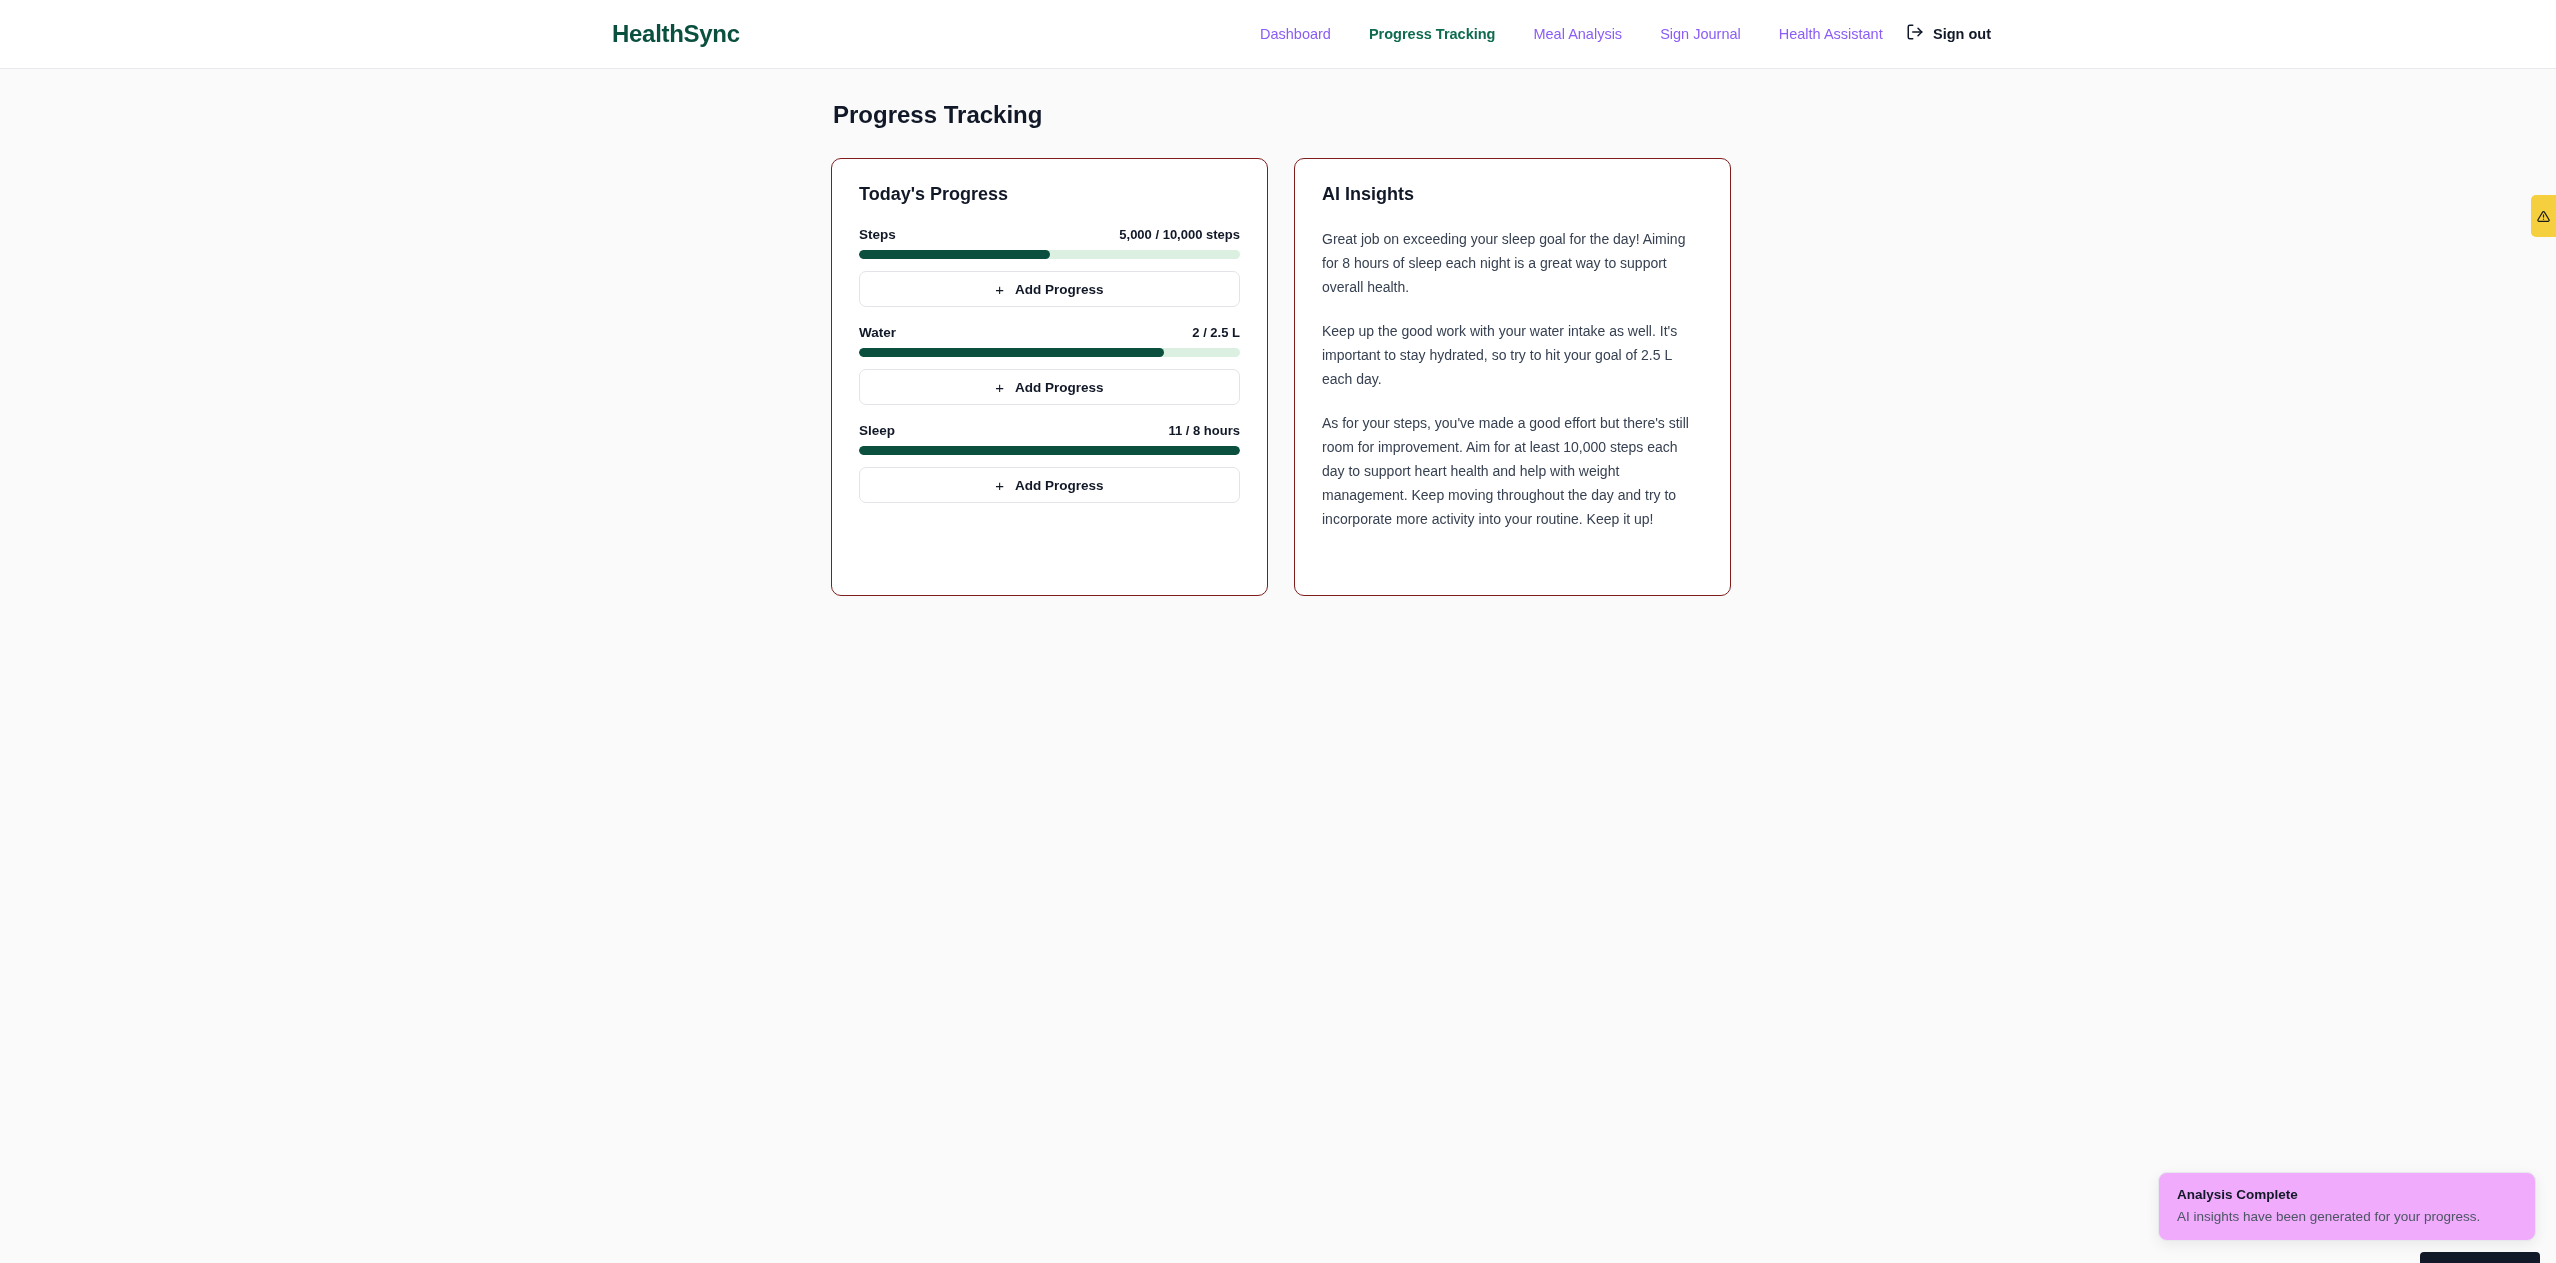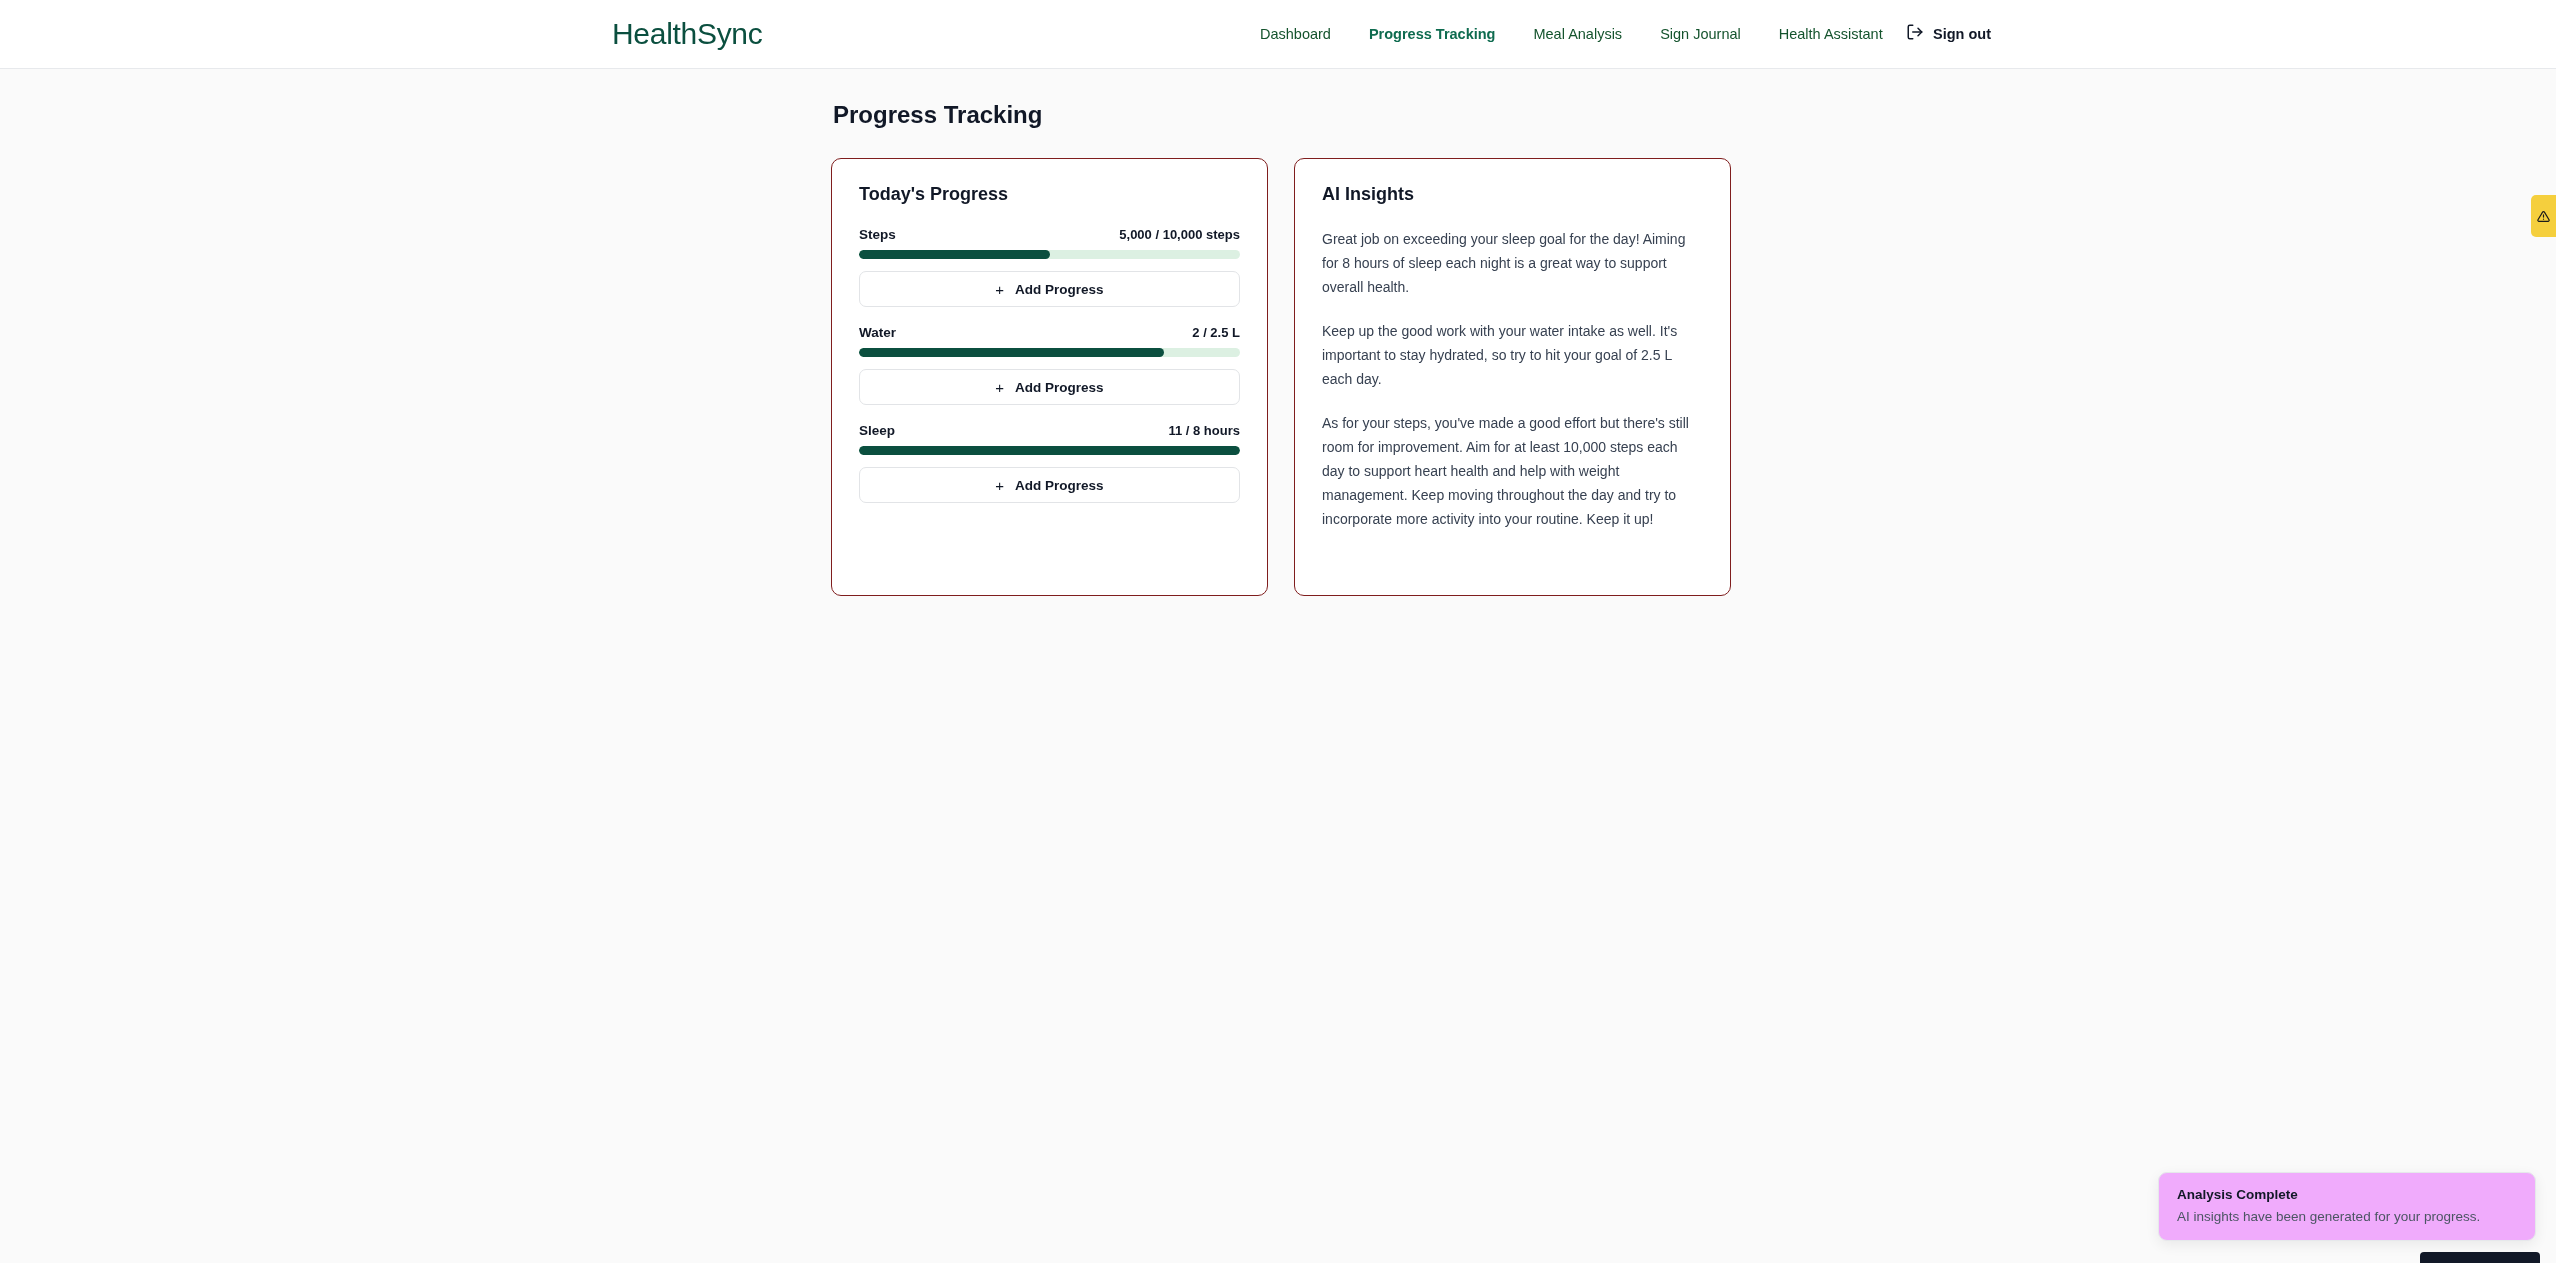--- a/index.html
+++ b/index.html
@@ -19,35 +19,35 @@
     width: 100%;
     background: #ffffff;
     border-bottom: 1px solid #e7e9ec;
     display: flex;
     align-items: center;
     position: relative;
   }
   .brand {
     position: absolute;
     left: 612px;
-    font-size: 30px;
-    font-weight: normal;
+    font-size: 24px;
+    font-weight: bold;
     color: #0b4f3f;
     letter-spacing: -0.3px;
   }
   .nav-links {
     position: absolute;
     left: 1260px;
     display: flex;
     align-items: center;
     gap: 38px;
   }
   .nav-link {
     font-size: 14.5px;
-    color: #14532d;
+    color: #8b5cf6;
     text-decoration: none;
     white-space: nowrap;
   }
   .nav-link.active { color: #0e6b4f; font-weight: bold; }
   .signout-wrap {
     position: absolute;
     left: 1906px;
     display: flex;
     align-items: center;
     gap: 9px;

